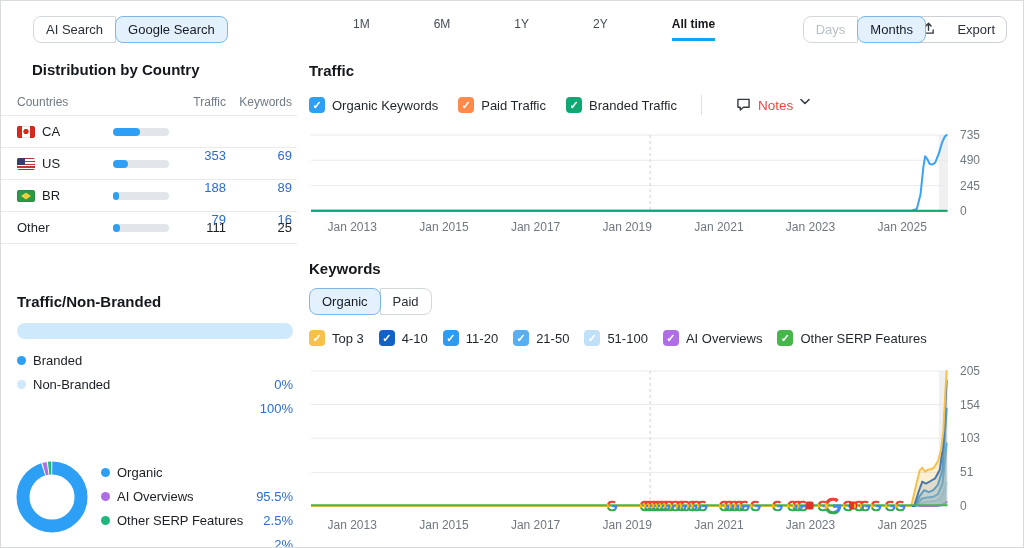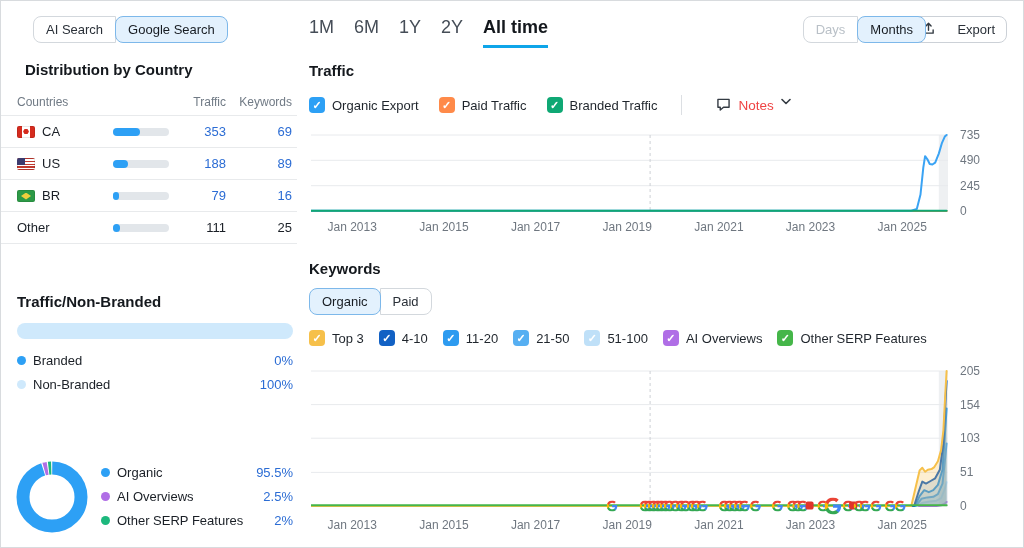--- a/index.html
+++ b/index.html
@@ -11,21 +11,21 @@
   .seg { position:absolute; display:flex; align-items:center; }
   .seg .seg-btn { font-family:"Liberation Sans",sans-serif; font-size:13px; padding:5px 12px; background:#fff;
       border:1px solid #d3d8dd; color:#2a3038; cursor:pointer; white-space:nowrap; height:27px; }
   .seg .seg-btn:first-child { border-radius:8px 0 0 8px; }
   .seg .seg-btn:last-child { border-radius:0 8px 8px 0; margin-left:-1px; }
   .seg .seg-btn.sel { background:#e3f1fd; border:1px solid #7db8ea; border-radius:8px; z-index:2; color:#171c22; }
   .seg .seg-btn.dis { color:#b9c0c7; }
 
   
   #time-tabs { position:absolute; left:308px; top:16px; display:flex; gap:20px; }
-  .ttab { font-size:18px; color:#454d57; padding-bottom:7px; cursor:pointer; }
+  .ttab { font-size:12px; color:#454d57; padding-bottom:7px; cursor:pointer;margin-left:44px; }
   .ttab.sel { color:#14181d; font-weight:700; border-bottom:3px solid #0ea5e9; }
 
   .btn { position:absolute; display:flex; align-items:flex-start; gap:22px; font-size:13px; color:#2a3038;
       background:#fff; border:1px solid #ccd1d7; border-radius:8px; padding:5px 11px; height:27px; cursor:pointer; }
 
   .h2 { position:absolute; font-size:15px; font-weight:700; color:#14181d; }
 
   
   #country-table { position:absolute; left:0; top:92px; width:296px; }
   .c-head { position:relative; height:23px; border-bottom:1px solid #e8eaec; font-size:12px; color:#707a85; }
@@ -40,21 +40,21 @@
       linear-gradient(90deg,#d52b1e 0 26%,#fff 26% 74%,#d52b1e 74%); }
   .f-us { background:repeating-linear-gradient(180deg,#c0392f 0 1.4px,#fff 1.4px 2.8px); }
   .f-us::after { content:''; position:absolute; left:0; top:0; width:45%; height:55%; background:#3c3b6e; }
   .f-br { background:#2d9a47; }
   .f-br::after { content:''; position:absolute; left:4px; top:2.5px; width:10px; height:7px; background:#f2cf3d;
       clip-path:polygon(50% 0,100% 50%,50% 100%,0 50%); }
   .c-bar { position:absolute; left:112px; top:12px; width:56px; height:8px; border-radius:4px; background:#e2e6ea; }
   .c-bar i { display:block; height:8px; border-radius:4px; background:#2da0f5; }
   .c-traffic { position:absolute; right:71px; top:8px; width:54px; text-align:right; }
   .c-kw { position:absolute; right:5px; top:8px; width:50px; text-align:right; }
-  .lnk { color:#2b6cd4; }
+  .lnk { color:#2b6cd4;margin-top:24px; }
 
   
   #branded-bar { position:absolute; left:16px; top:322px; width:276px; height:16px; border-radius:8px; background:#cfe9fc; }
   .legend-row { position:absolute; left:16px; width:276px; height:17px; font-size:13px; }
   .dot { display:inline-block; width:9px; height:9px; border-radius:50%; margin-right:7px; }
   .legend-row .lv { position:absolute; right:0; top:0; }
 
   
   .cbrow { position:absolute; display:flex; align-items:center; font-size:13px; color:#1f252c; }
   .cbitem { display:flex; align-items:center; gap:7px; }
@@ -99,21 +99,21 @@
     <button class="seg-btn dis">Days</button>
     <button class="seg-btn sel">Months</button>
   </div>
   <button class="btn" style="right:16px; top:15px;">
     <svg width="13" height="13" viewBox="0 0 14 14">
       <path d="M7 9 L7 1.6 M4.2 4.2 L7 1.4 L9.8 4.2 M2 8.5 L2 12 L12 12 L12 8.5" fill="none" stroke="#333a42" stroke-width="1.5" stroke-linecap="round" stroke-linejoin="round"></path>
     </svg>
     <span>Export</span>
   </button>
 
-  <div class="h2" style="left:24px; top:60px;">Distribution by Country</div>
+  <div class="h2" style="left:31px; top:60px;">Distribution by Country</div>
   <div id="country-table">
     <div class="c-head">
       <span style="left:16px;">Countries</span>
       <span style="right:71px; width:54px; text-align:right;">Traffic</span>
       <span style="right:5px; width:58px; text-align:right;">Keywords</span>
     </div>
     <div id="country-rows">
         <div class="c-row">
           <span class="flag f-ca"></span>
           <span class="c-name off">CA</span>
@@ -167,21 +167,21 @@
   <div id="serp-legend">
       <div class="legend-row" style="left: 100px; width: 192px; top: 464px;"><span class="dot" style="background: rgb(45, 160, 245);"></span><span>Organic</span><span class="lv lnk">95.5%</span></div>
       <div class="legend-row" style="left: 100px; width: 192px; top: 488px;"><span class="dot" style="background: rgb(176, 110, 230);"></span><span>AI Overviews</span><span class="lv lnk">2.5%</span></div>
       <div class="legend-row" style="left: 100px; width: 192px; top: 512px;"><span class="dot" style="background: rgb(29, 184, 125);"></span><span>Other SERP Features</span><span class="lv lnk">2%</span></div>
     </div>
 
   <div class="h2" style="left:308px; top:61px;">Traffic</div>
   <div class="cbrow" style="left:308px; top:94px; gap:20px;" id="traffic-legend">
       <span class="cbitem">
         <span class="cb" style="background: rgb(45, 160, 245);">✓</span>
-        <span>Organic Export</span>
+        <span>Organic Keywords</span>
       </span>
       <span class="cbitem">
         <span class="cb" style="background: rgb(255, 138, 73);">✓</span>
         <span>Paid Traffic</span>
       </span>
       <span class="cbitem">
         <span class="cb" style="background: rgb(15, 168, 116);">✓</span>
         <span>Branded Traffic</span>
       </span>
       <span class="vdiv"></span>

